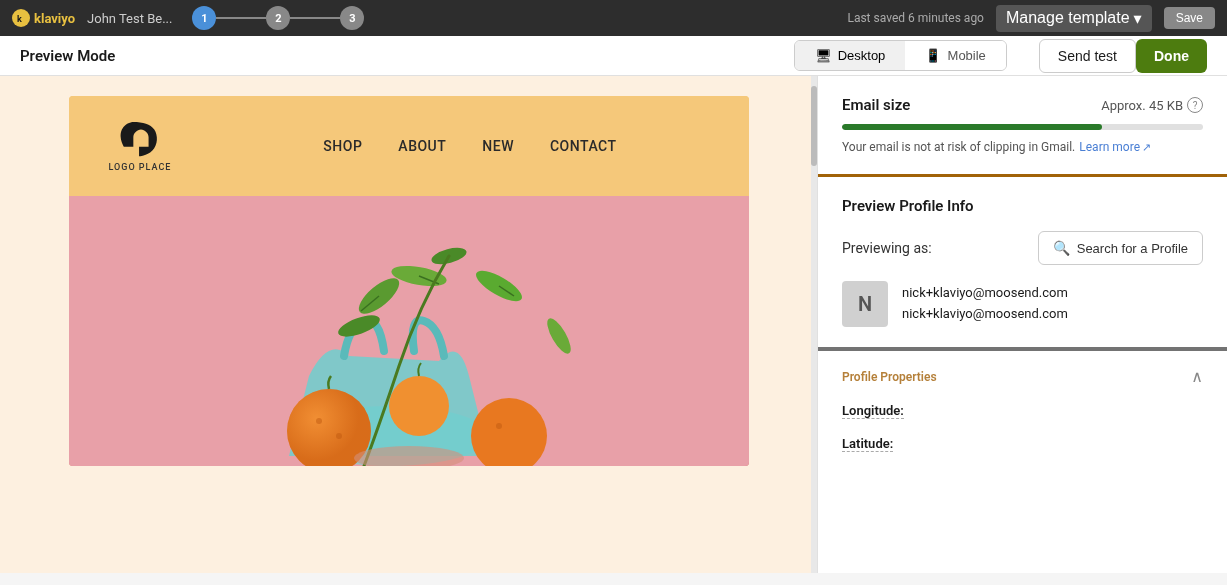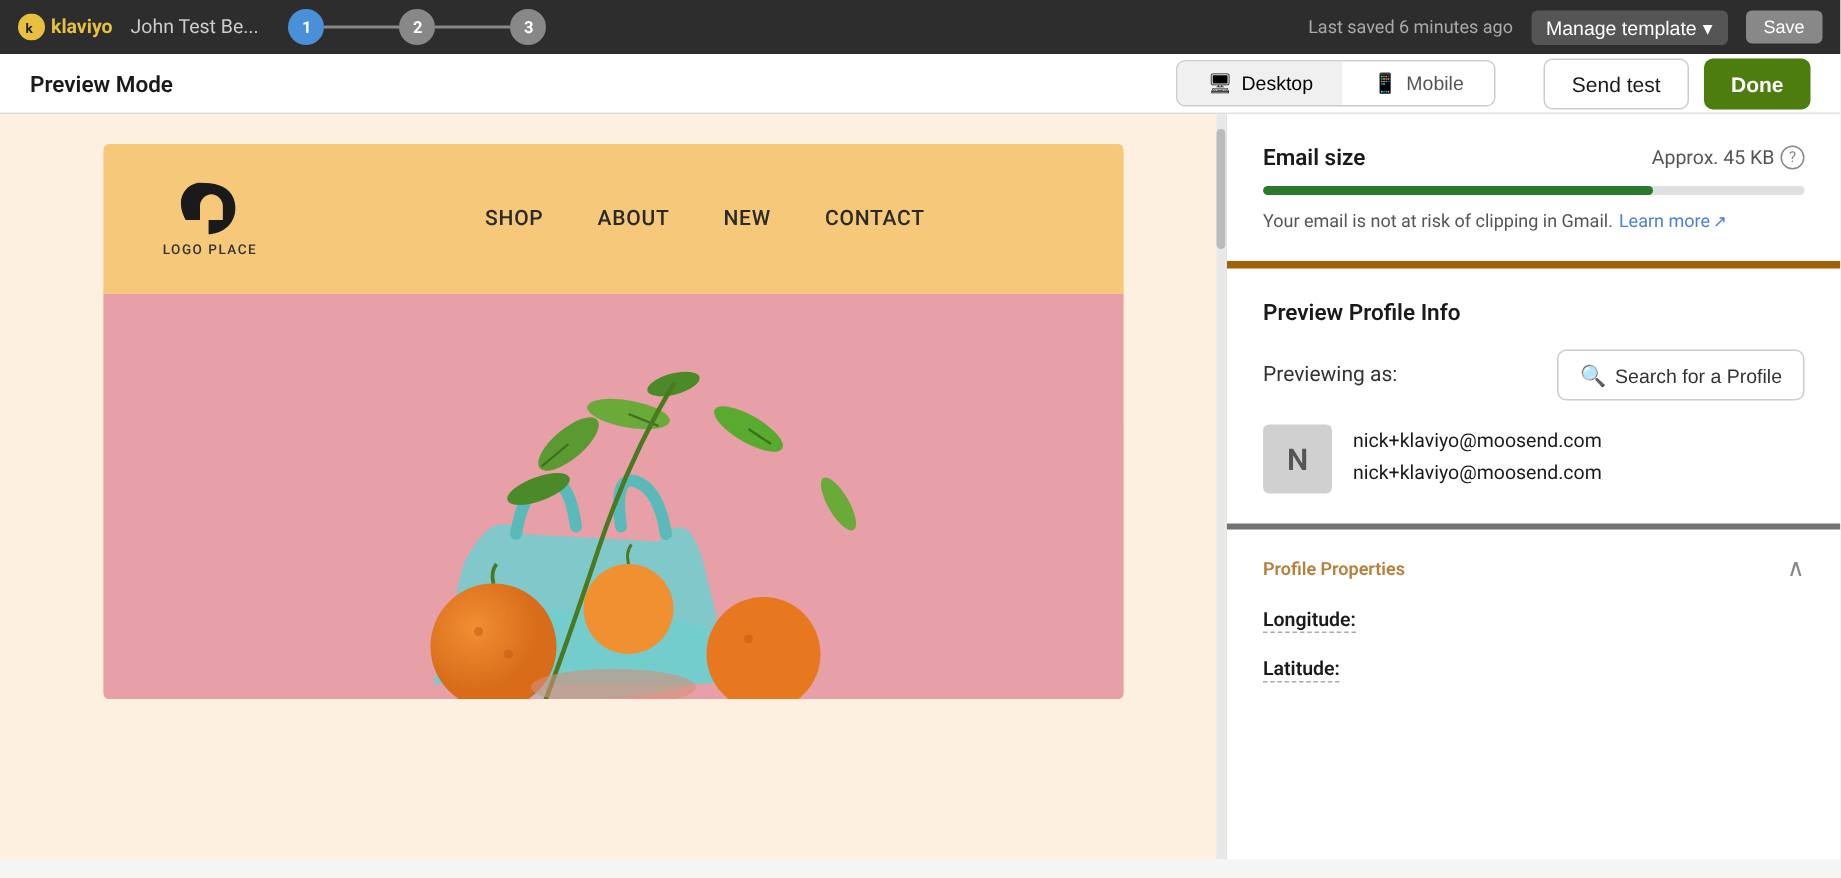--- a/index.html
+++ b/index.html
@@ -54,21 +54,21 @@
     .top-bar-saved {
       color: #aaa;
       font-size: 12px;
     }
     .top-bar-btn {
       background: #555;
       color: #fff;
       border: none;
       border-radius: 4px;
       padding: 4px 10px;
-      font-size: 13px;
+      font-size: 16px;
       cursor: pointer;
       display: flex;
       align-items: center;
       gap: 4px;
     }
     .top-bar-save-btn {
       background: #888;
       color: #fff;
       border: none;
       border-radius: 4px;
@@ -111,21 +111,20 @@
     .device-btn.active {
       background: #f0f0f0;
       font-weight: 500;
     }
     .device-btn.inactive {
       background: #fff;
       color: #555;
     }
     .preview-actions {
       display: flex;
-      gap: 10px;
       margin-left: 16px;
     }
     .send-test-btn {
       border: 1px solid #ccc;
       background: #fff;
       border-radius: 6px;
       padding: 8px 18px;
       font-size: 14px;
       cursor: pointer;
       color: #1a1a1a;
@@ -237,21 +236,21 @@
     
     .right-panel {
       width: 410px;
       background: #fff;
       border-left: 1px solid #e0e0e0;
       overflow-y: auto;
       flex-shrink: 0;
     }
     .panel-section {
       padding: 20px 24px;
-      border-bottom: 5px solid #a16207;
+      border-bottom: 3px solid #a16207;
     }
     .email-size-row {
       display: flex;
       align-items: center;
       justify-content: space-between;
       margin-bottom: 10px;
     }
     .email-size-label {
       font-size: 15px;
       font-weight: 600;

